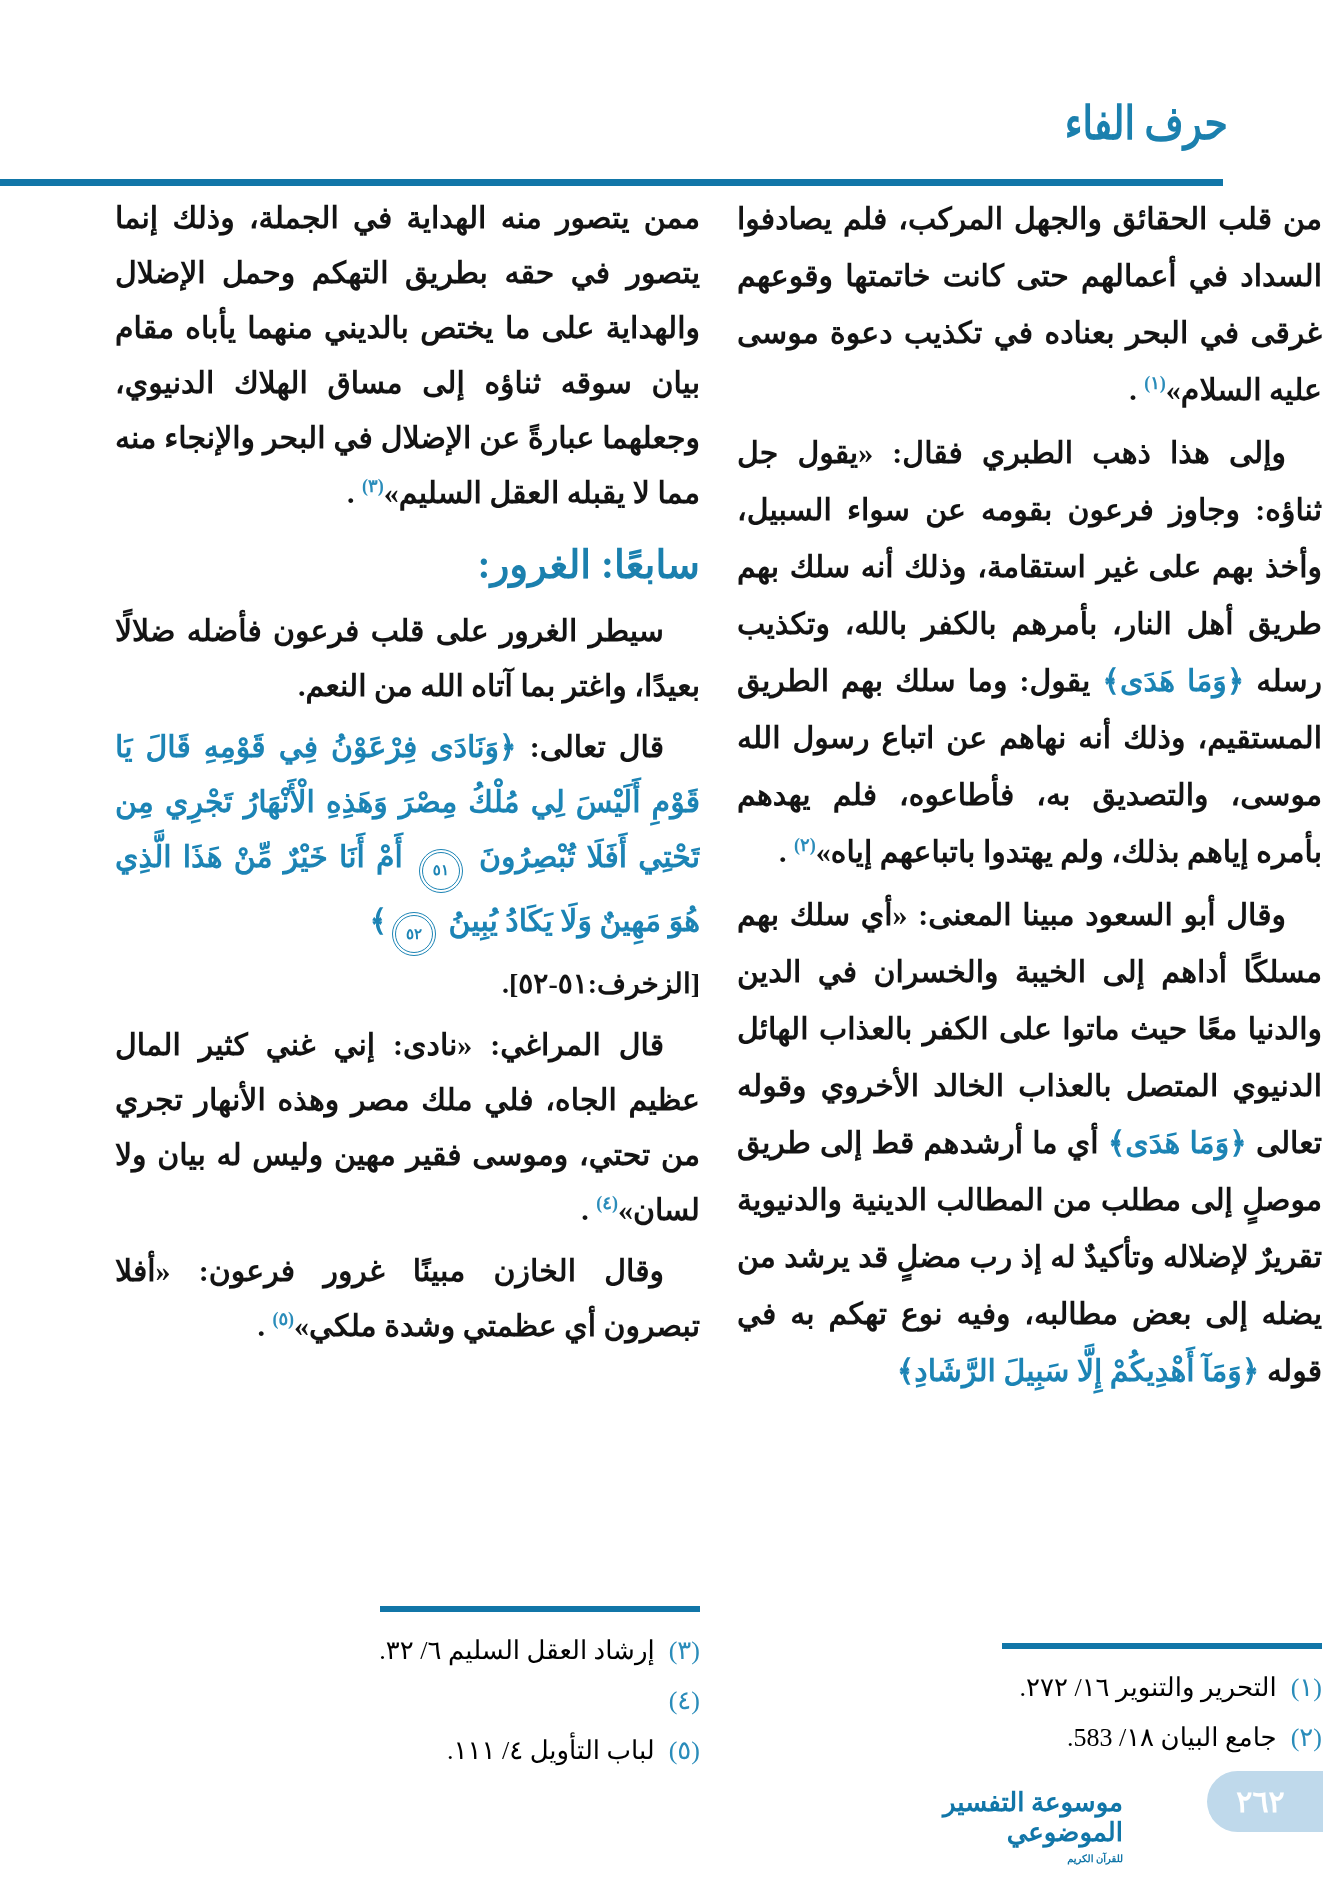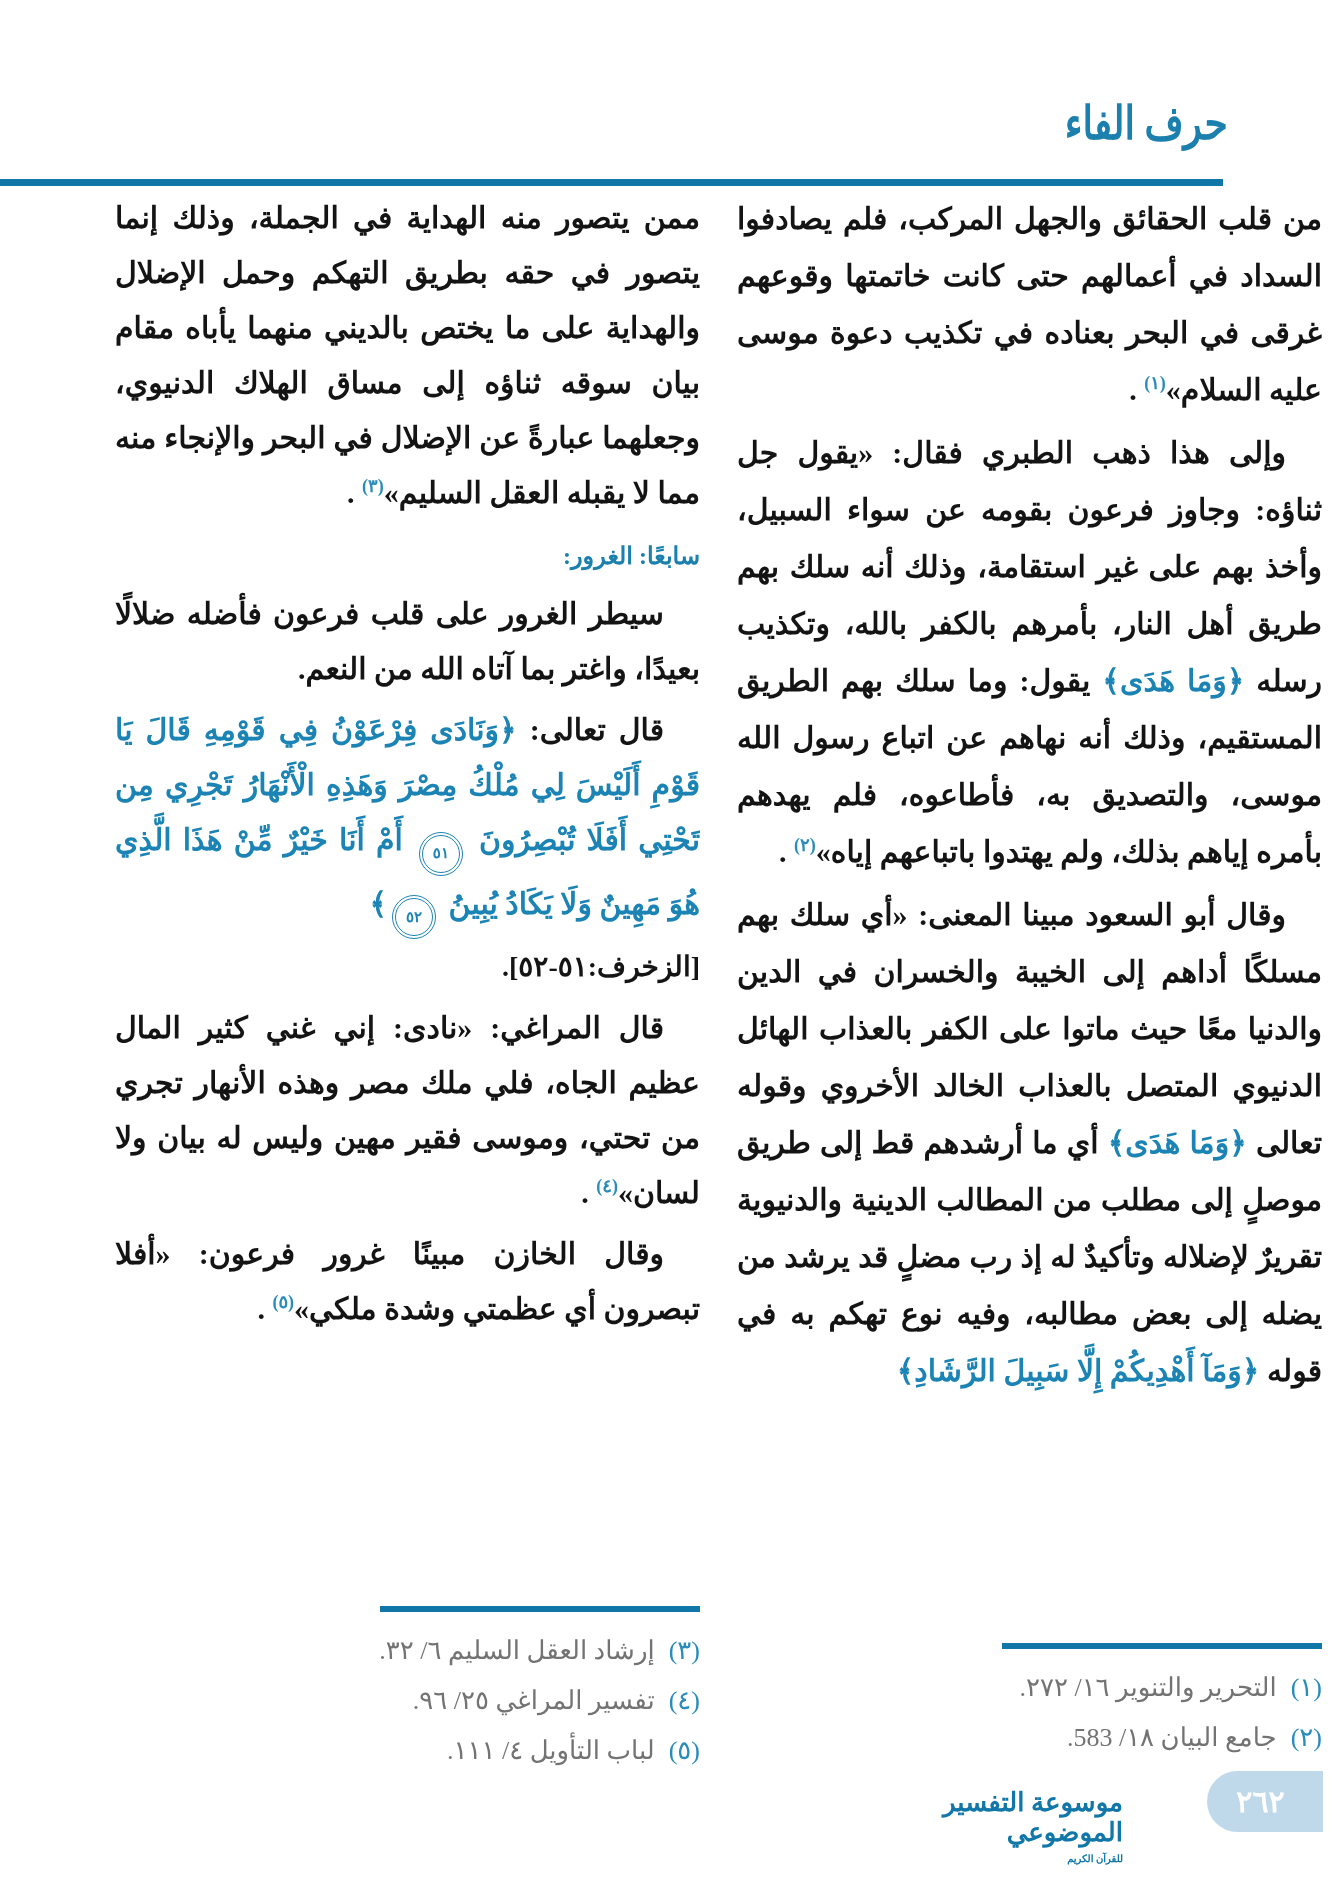--- a/index.html
+++ b/index.html
@@ -38,30 +38,30 @@
     color:#2a8cba;font-size:18px;vertical-align:super;line-height:0;
     font-weight:bold;letter-spacing:1px;
   }
   .run-ayah{
     display:inline-flex;align-items:center;justify-content:center;
     width:36px;height:36px;border:4px double #1c84b5;border-radius:50%;
     font-size:15px;line-height:1;color:#1c84b5;margin:0 5px;vertical-align:-8px;
     text-indent:0;
   }
   .section-heading{
-    margin:22px 0 16px;font-size:24px;font-weight:bold;color:#1b80ae;text-align:right;
+    margin:22px 0 16px;font-size:39px;font-weight:bold;color:#1b80ae;text-align:right;
   }
   
   .footnotes{position:absolute;width:585px;}
   .fn-a{top:1643px;right:17px;}
   .fn-b{top:1606px;right:639px;}
   .fn-rule{width:320px;height:6px;background:#1176a8;margin:0 0 14px;}
   .fn-item{display:flex;gap:14px;align-items:baseline;font-size:26px;line-height:50px;}
   .fn-num{color:#2a8cba;flex:none;}
-  .fn-text{color:#737373;}
+  .fn-text{color:#000000;}
   
   .footer-logo{
     position:absolute;top:1788px;right:216px;width:222px;text-align:right;color:#1176a8;
   }
   .logo-line1{font-size:26px;font-weight:bold;line-height:30px;}
   .logo-line2{font-size:10px;font-weight:bold;line-height:22px;}
   .page-pill{
     position:absolute;top:1771px;right:16px;width:116px;height:61px;
     background:#bfd9eb;border-radius:31px 0 0 31px;
     display:flex;align-items:center;justify-content:center;
@@ -113,21 +113,20 @@
   </div>
 
   <div class="footnotes fn-b">
     <div class="fn-rule"></div>
     <div class="fn-item">
       <span class="fn-num">(٣)</span>
       <span class="fn-text">إرشاد العقل السليم ٦/ ٣٢.</span>
     </div>
     <div class="fn-item">
       <span class="fn-num">(٤)</span>
-      <span class="fn-text">تفسير المراغي ٢٥/ ٩٦.</span>
     </div>
     <div class="fn-item">
       <span class="fn-num">(٥)</span>
       <span class="fn-text">لباب التأويل ٤/ ١١١.</span>
     </div>
   </div>
 
   <div class="footer-logo">
     <div class="logo-line1">موسوعة التفسير الموضوعي</div>
     <div class="logo-line2">للقرآن الكريم</div>

